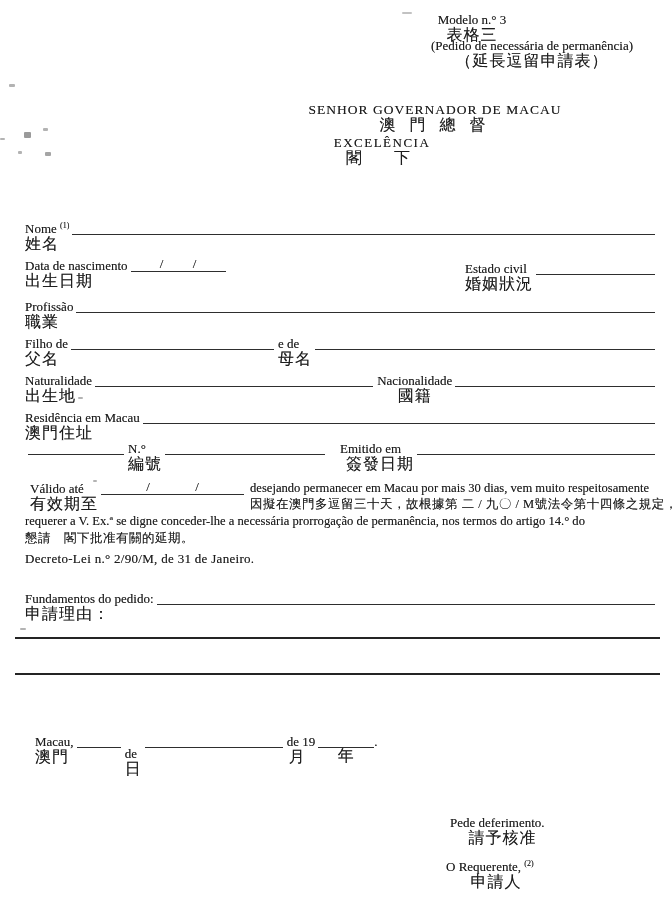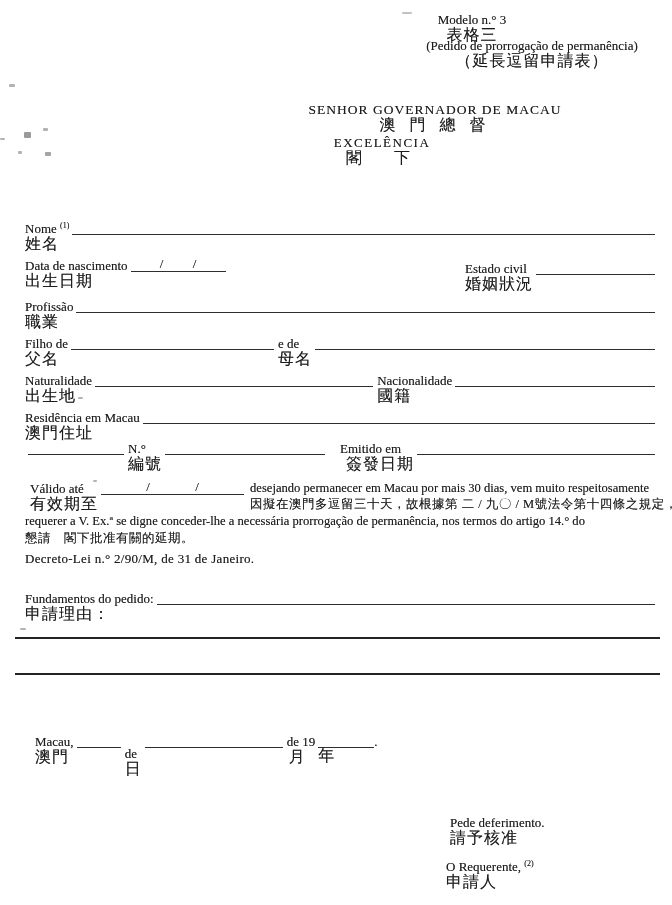--- a/index.html
+++ b/index.html
@@ -10,21 +10,21 @@
   }
   .abs{position:absolute;}
   .row{position:absolute;display:flex;align-items:flex-start;}
   .stack{display:flex;flex-direction:column;flex:none;}
   .pt{font-size:13px;line-height:15px;white-space:nowrap;}
   .zh{font-size:16px;line-height:16px;white-space:nowrap;letter-spacing:1px;}
   .fill{border-bottom:1px solid #2e2e2e;height:13px;flex:1 1 auto;margin-left:3px;min-width:10px;}
   .fill.fixed{flex:0 0 auto;}
   .datefill{display:flex;justify-content:space-evenly;align-items:flex-end;}
   .datefill .slash{font-size:13px;line-height:15px;}
-  .center{}
+  .center{text-align:center;}
   .fs12{font-size:12.6px;}
   .zhp{font-size:12.5px;letter-spacing:.5px;}
   sup{font-size:8px;line-height:0;}
   .hdr{position:absolute;text-align:center;}
   .thick{border-bottom:2px solid #242424;}
   .speck{position:absolute;background:#b3b3b3;border-radius:1px;}
 </style>
 </head>
 <body>
 
@@ -40,21 +40,21 @@
   <div class="speck" style="left:93px;top:480px;width:4px;height:2px;"></div>
   <div class="speck" style="left:20px;top:628px;width:6px;height:2px;"></div>
   <div class="speck" style="left:402px;top:12px;width:10px;height:2px;background:#c2c2c2;"></div>
 
   <div class="hdr" style="left:392px;top:12px;width:160px;">
     <div class="pt">Modelo n.° 3</div>
     <div class="zh">表格三</div>
   </div>
 
   <div class="hdr" style="left:398px;top:38px;width:268px;">
-    <div class="pt">(Pedido de prorrogação de permanência)</div>
+    <div class="pt">(Pedido de necessária de permanência)</div>
     <div class="zh">（延長逗留申請表）</div>
   </div>
 
   <div class="hdr" style="left:300px;top:102px;width:270px;">
     <div class="pt" style="font-size:13.5px;letter-spacing:1px;">SENHOR GOVERNADOR DE MACAU</div>
     <div class="zh" style="letter-spacing:5px;">澳 門 總 督</div>
   </div>
 
   <div class="hdr" style="left:322px;top:135px;width:120px;">
     <div class="pt" style="letter-spacing:1.5px;">EXCELÊNCIA</div>

